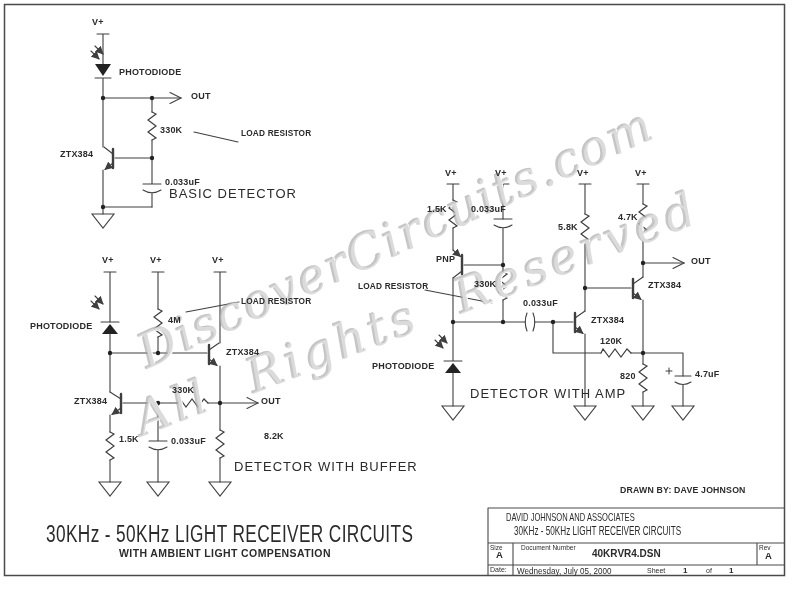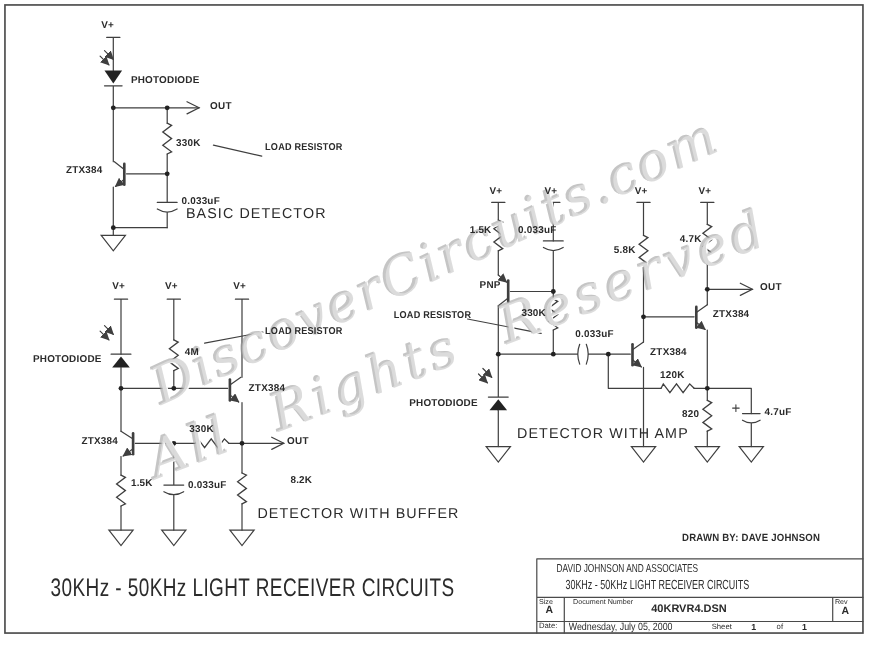--- a/index.html
+++ b/index.html
@@ -241,20 +241,21 @@
       <span class="t-lbl" style="left: 648px; top: 280px;">ZTX384</span>
       <span class="t-lbl" style="left: 591px; top: 315px;">ZTX384</span>
       <span class="t-lbl" style="left: 691px; top: 256px;">OUT</span>
       <span class="t-lbl" style="left: 600px; top: 336px;">120K</span>
       <span class="t-lbl" style="left: 620px; top: 371px;">820</span>
       <span class="t-lbl" style="left: 695px; top: 369px;">4.7uF</span>
       <span class="t-lbl" style="left: 372px; top: 361px;">PHOTODIODE</span>
       <span class="t-sub" style="left: 470px; top: 386px;">DETECTOR WITH AMP</span>
       <span class="t-drawn" style="left: 620px; top: 484px; transform: scaleX(0.92);">DRAWN BY: DAVE JOHNSON</span>
       <span class="t-main" style="left: 46px; top: 521px; transform: scaleX(0.75);">30KHz - 50KHz LIGHT RECEIVER CIRCUITS</span>
+      <span class="t-subtitle" style="left: 119px; top: 547px;">WITH AMBIENT LIGHT COMPENSATION</span>
       <span class="t-tbmed" style="left: 506px; top: 511px; transform: scaleX(0.72);">DAVID JOHNSON AND ASSOCIATES</span>
       <span class="t-tbbig" style="left: 514px; top: 524px; transform: scaleX(0.68);">30KHz - 50KHz LIGHT RECEIVER CIRCUITS</span>
       <span class="t-tbtiny" style="left: 490px; top: 544px;">Size</span>
       <span class="t-tbval" style="left: 496px; top: 549px;">A</span>
       <span class="t-tbtiny" style="left: 521px; top: 544px;">Document Number</span>
       <span class="t-tbdoc" style="left: 592px; top: 548px;">40KRVR4.DSN</span>
       <span class="t-tbtiny" style="left: 759px; top: 544px;">Rev</span>
       <span class="t-tbval" style="left: 765px; top: 550px;">A</span>
       <span class="t-tbtiny2" style="left: 490px; top: 566px;">Date:</span>
       <span class="t-tbdate" style="left: 517px; top: 565px; transform: scaleX(0.85);">Wednesday, July 05, 2000</span>

